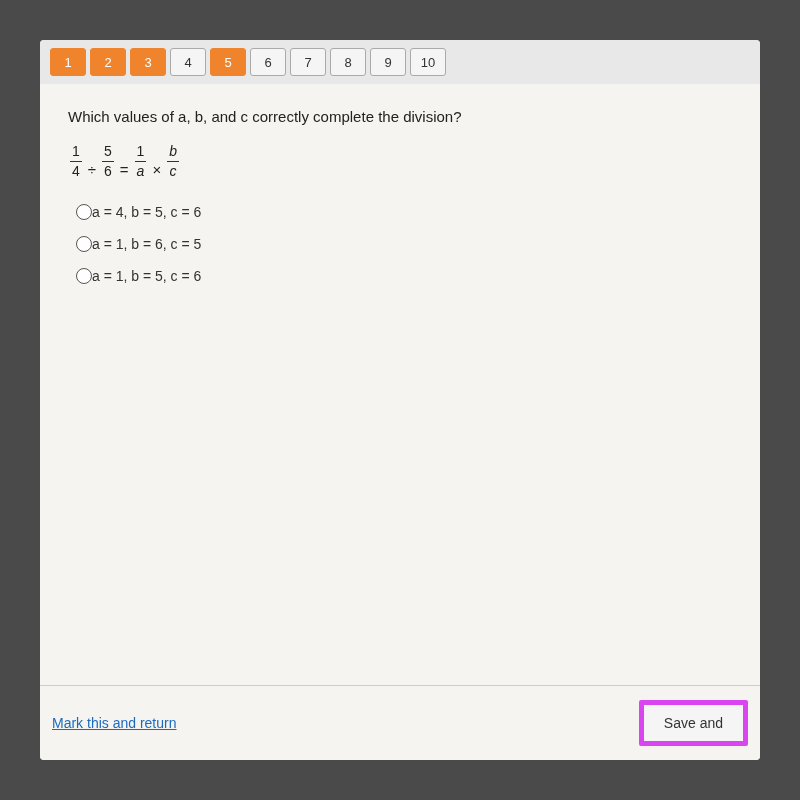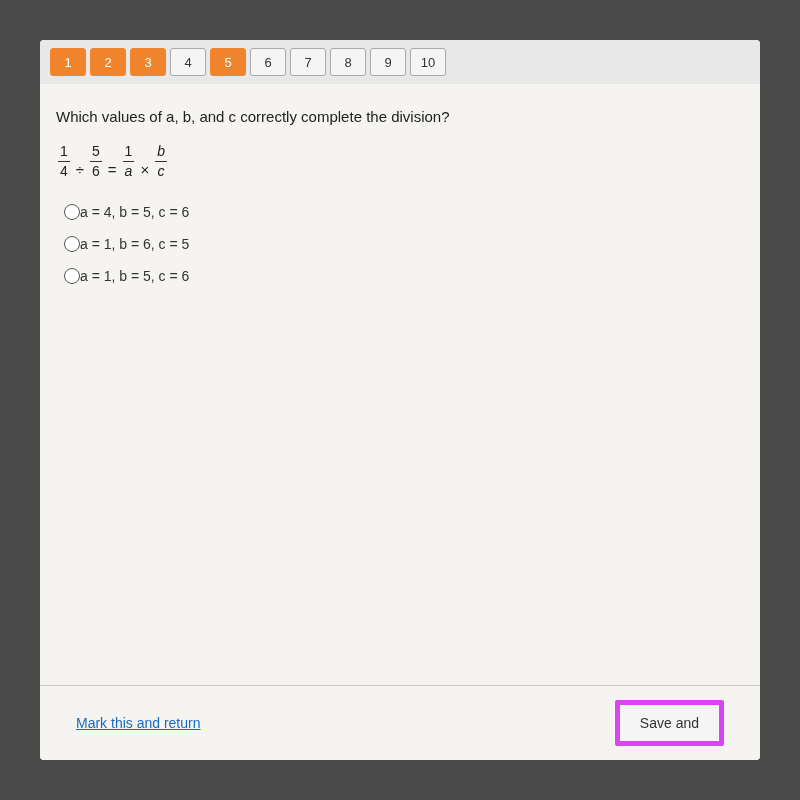--- a/index.html
+++ b/index.html
@@ -59,21 +59,21 @@
 
     .tab.visited {
       background: #f0842c;
       color: white;
       border-color: #f0842c;
     }
 
     .content-area {
       flex: 1;
       background: #f5f4f0;
-      padding: 24px 16px;
+      padding: 24px 28px;
       display: flex;
       flex-direction: column;
     }
 
     .question-text {
       font-size: 15px;
       color: #222;
       margin-bottom: 18px;
       font-weight: 400;
     }
@@ -135,21 +135,21 @@
       background: white;
       flex-shrink: 0;
     }
 
     .option-label {
       font-size: 14px;
       color: #333;
     }
 
     .footer {
-      padding: 14px 36px;
+      padding: 14px 12px;
       background: #f5f4f0;
       border-top: 1px solid #ccc;
       display: flex;
       align-items: center;
       justify-content: space-between;
     }
 
     .mark-return-link {
       color: #1a6bbf;
       font-size: 14px;

